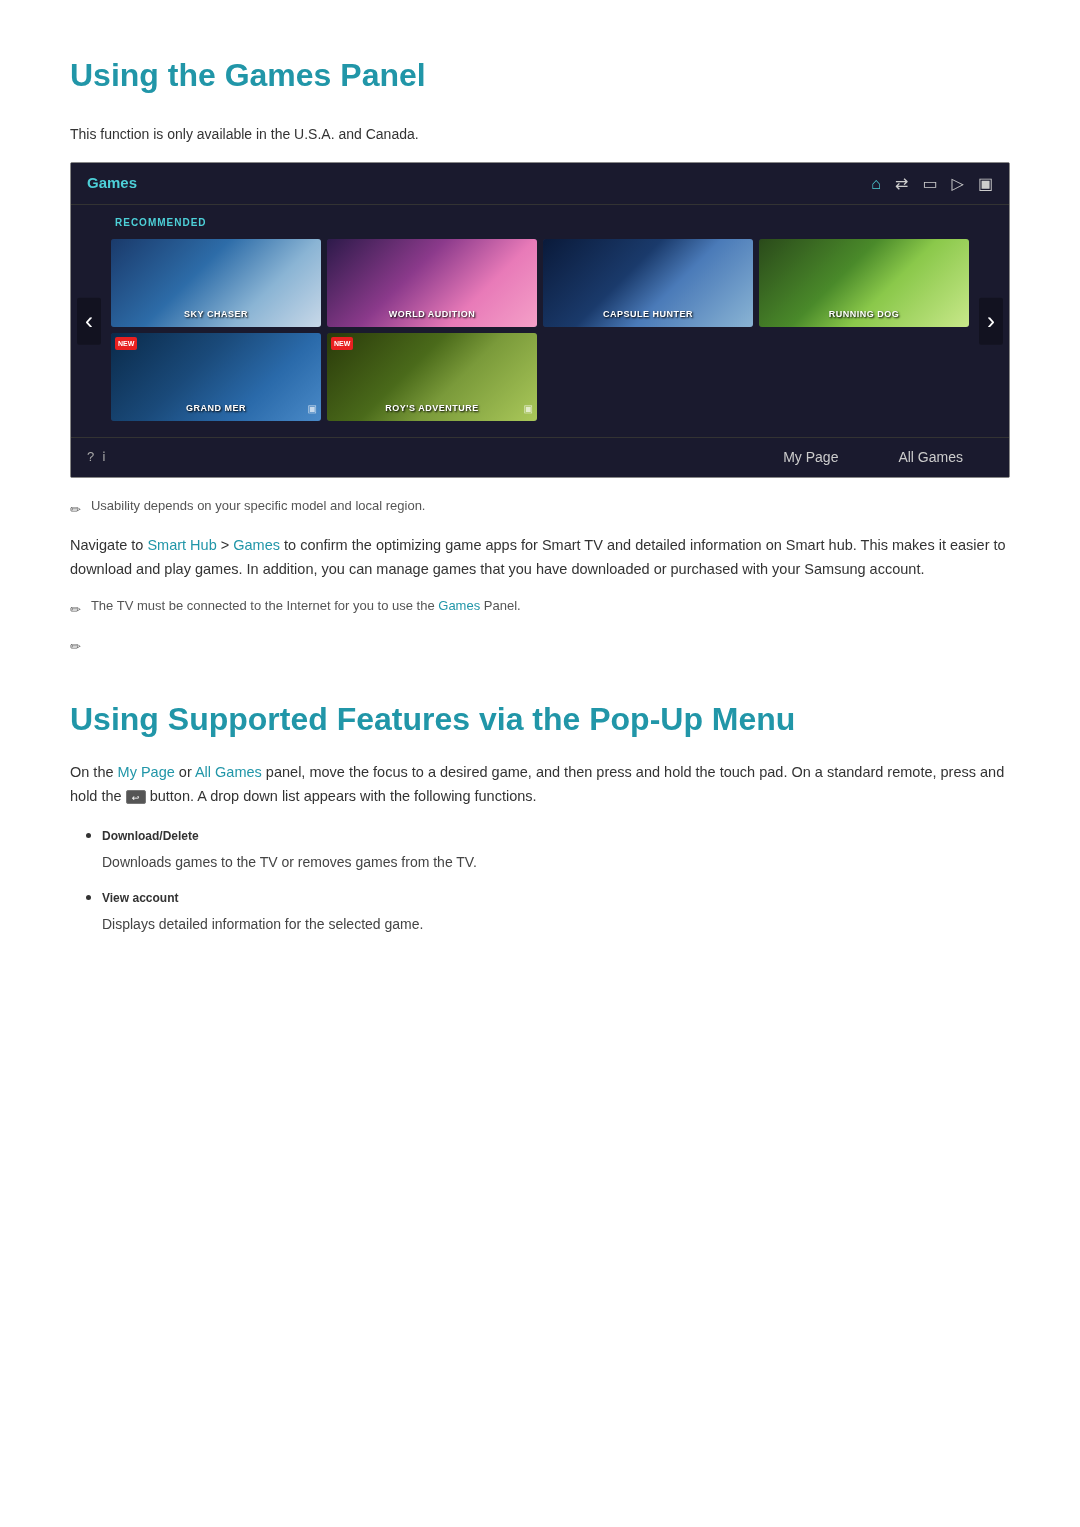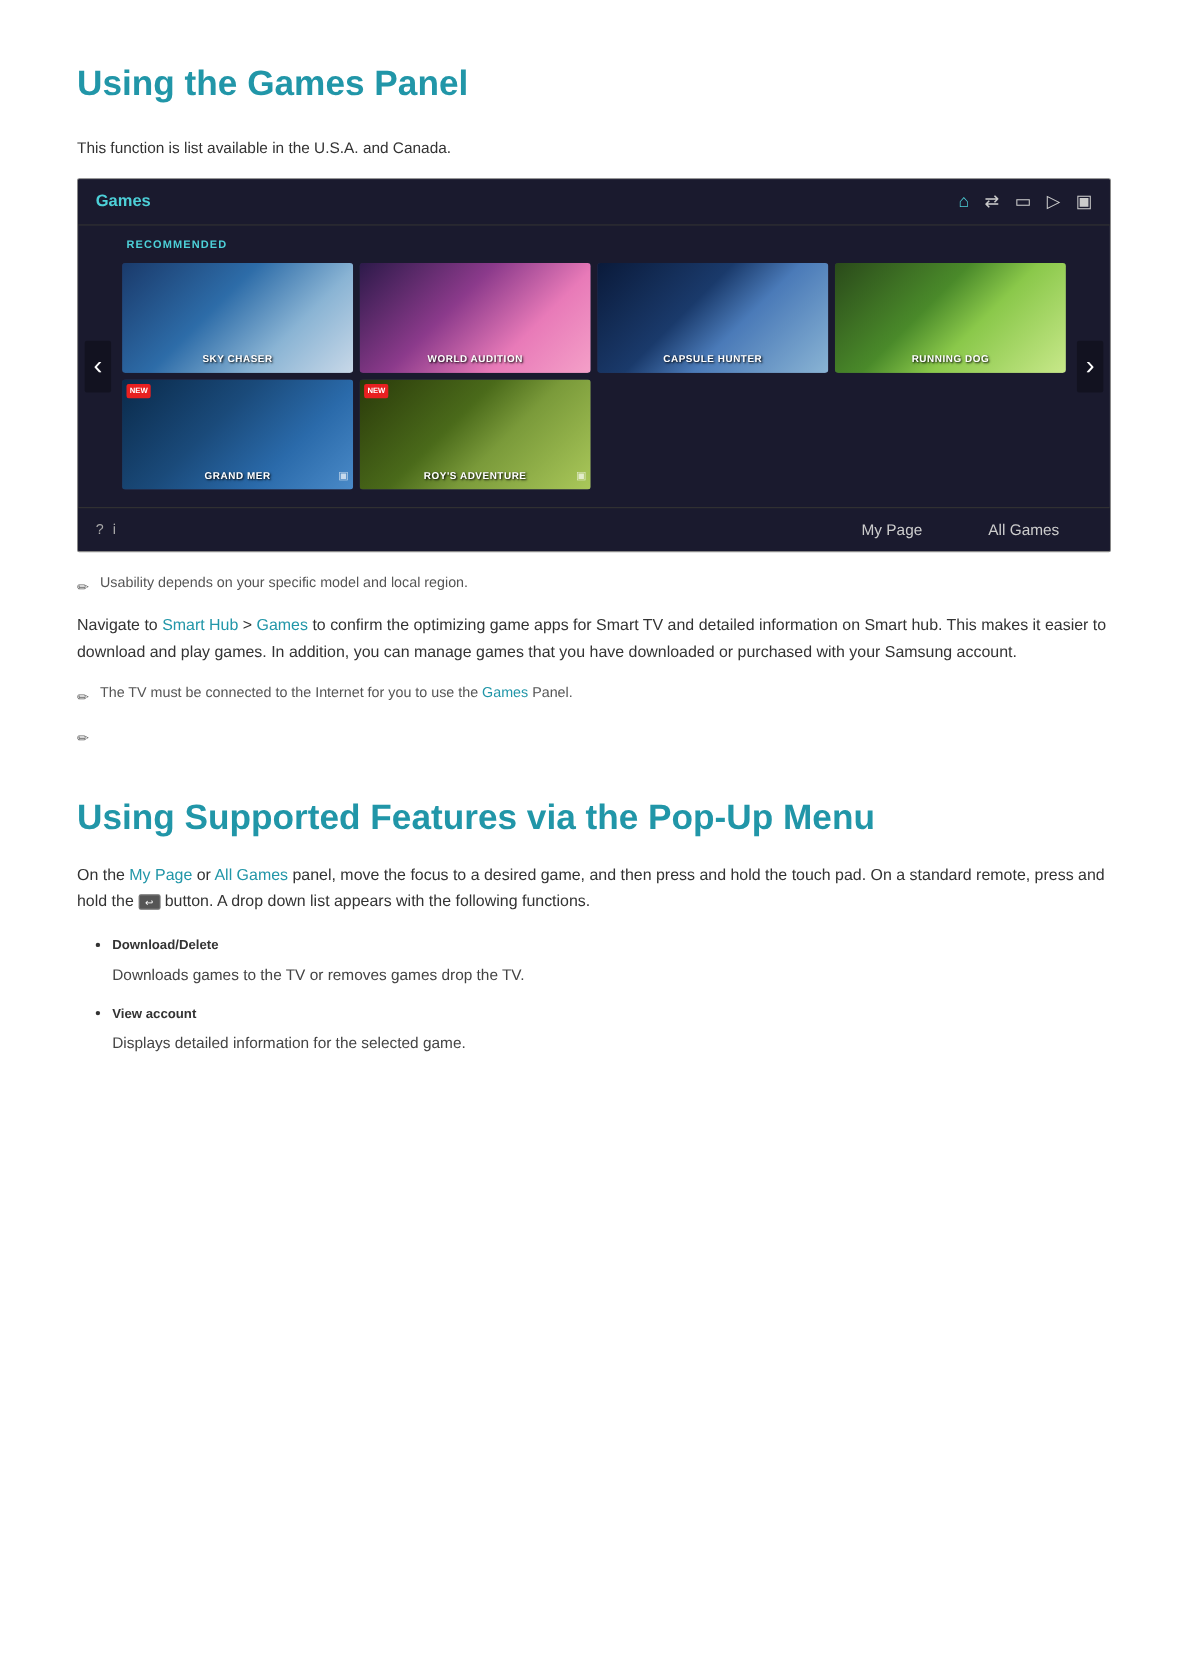--- a/index.html
+++ b/index.html
@@ -85,21 +85,21 @@
     .games-grid {
       display: grid;
       grid-template-columns: repeat(4, 1fr);
       gap: 6px;
       margin-bottom: 6px;
     }
 
     .game-tile {
       background: #2a2a4a;
       border-radius: 3px;
-      height: 100px;
+      height: 88px;
       overflow: hidden;
       position: relative;
       display: flex;
       align-items: center;
       justify-content: center;
     }
 
     .game-tile-inner {
       width: 100%;
       height: 100%;
@@ -281,21 +281,21 @@
       content: "✏";
       font-size: 13px;
       color: #666;
     }
   </style>
 </head>
 <body>
 
 <h1 class="page-title">Using the Games Panel</h1>
 
-<p class="intro-text">This function is list available in the U.S.A. and Canada.</p>
+<p class="intro-text">This function is only available in the U.S.A. and Canada.</p>
 
 <div class="games-panel">
   <div class="games-panel-header">
     <span class="games-label">Games</span>
     <div class="header-icons">
       <span class="header-icon active">⌂</span>
       <span class="header-icon">⇄</span>
       <span class="header-icon">▭</span>
       <span class="header-icon">▷</span>
       <span class="header-icon">▣</span>
@@ -381,19 +381,19 @@
 
 <h2 class="section-title">Using Supported Features via the Pop-Up Menu</h2>
 
 <p class="main-content">
   On the <a class="link" href="#">My Page</a> or <a class="link" href="#">All Games</a> panel, move the focus to a desired game, and then press and hold the touch pad. On a standard remote, press and hold the <span class="inline-icon">↩</span> button. A drop down list appears with the following functions.
 </p>
 
 <ul class="bullet-list">
   <li>
     <strong>Download/Delete</strong>
-    <div class="bullet-sub">Downloads games to the TV or removes games drop the TV.</div>
+    <div class="bullet-sub">Downloads games to the TV or removes games from the TV.</div>
   </li>
   <li>
     <strong>View account</strong>
     <div class="bullet-sub">Displays detailed information for the selected game.</div>
   </li>
 </ul>
 
 </body></html>

